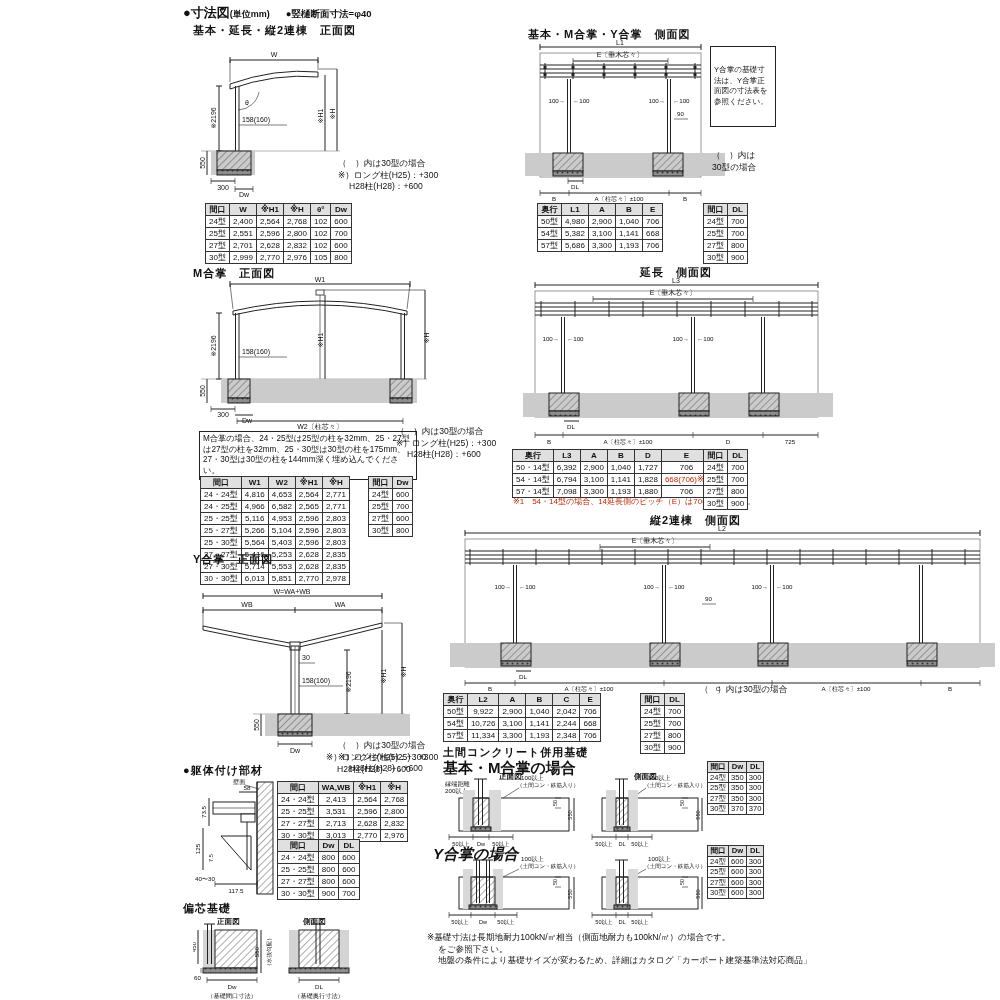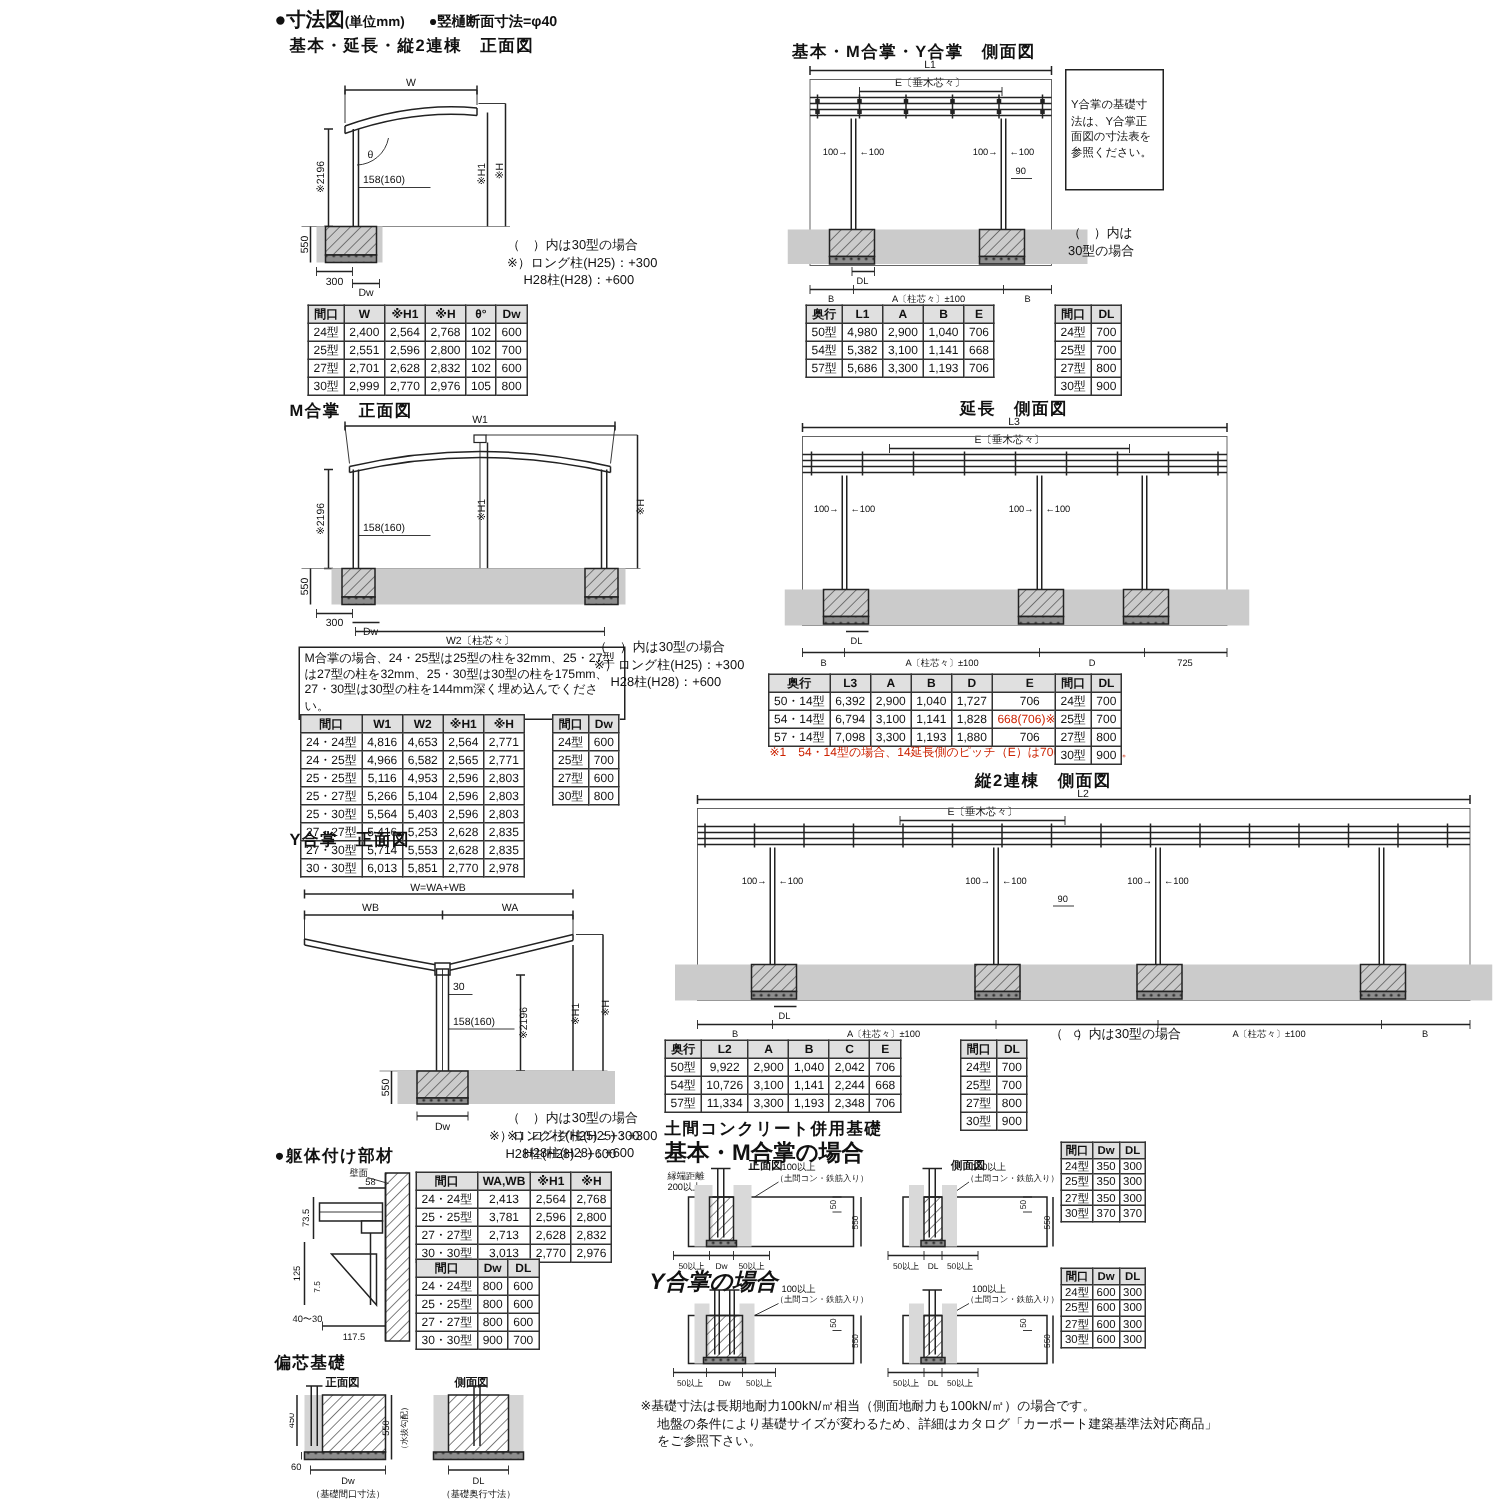--- a/index.html
+++ b/index.html
@@ -433,21 +433,21 @@
       </thead>
       <tbody>
         <tr>
           <td>24・24型</td>
           <td>2,413</td>
           <td>2,564</td>
           <td>2,768</td>
         </tr>
         <tr>
           <td>25・25型</td>
-          <td>3,781</td>
+          <td>3,531</td>
           <td>2,596</td>
           <td>2,800</td>
         </tr>
         <tr>
           <td>27・27型</td>
           <td>2,713</td>
           <td>2,628</td>
           <td>2,832</td>
         </tr>
         <tr>
@@ -1174,17 +1174,17 @@
         <tr>
           <td>30型</td>
           <td>600</td>
           <td>300</td>
         </tr>
       </tbody>
     </table>
 
 <div class="abs note" style="left:427px;top:932px;">
   <div>※基礎寸法は長期地耐力100kN/㎡相当（側面地耐力も100kN/㎡）の場合です。</div>
+  <div class="ind">をご参照下さい。</div>
   <div class="ind">地盤の条件により基礎サイズが変わるため、詳細はカタログ「カーポート建築基準法対応商品」</div>
-  <div class="ind">をご参照下さい。</div>
 </div>
 
 </div>
 
 </body></html>

